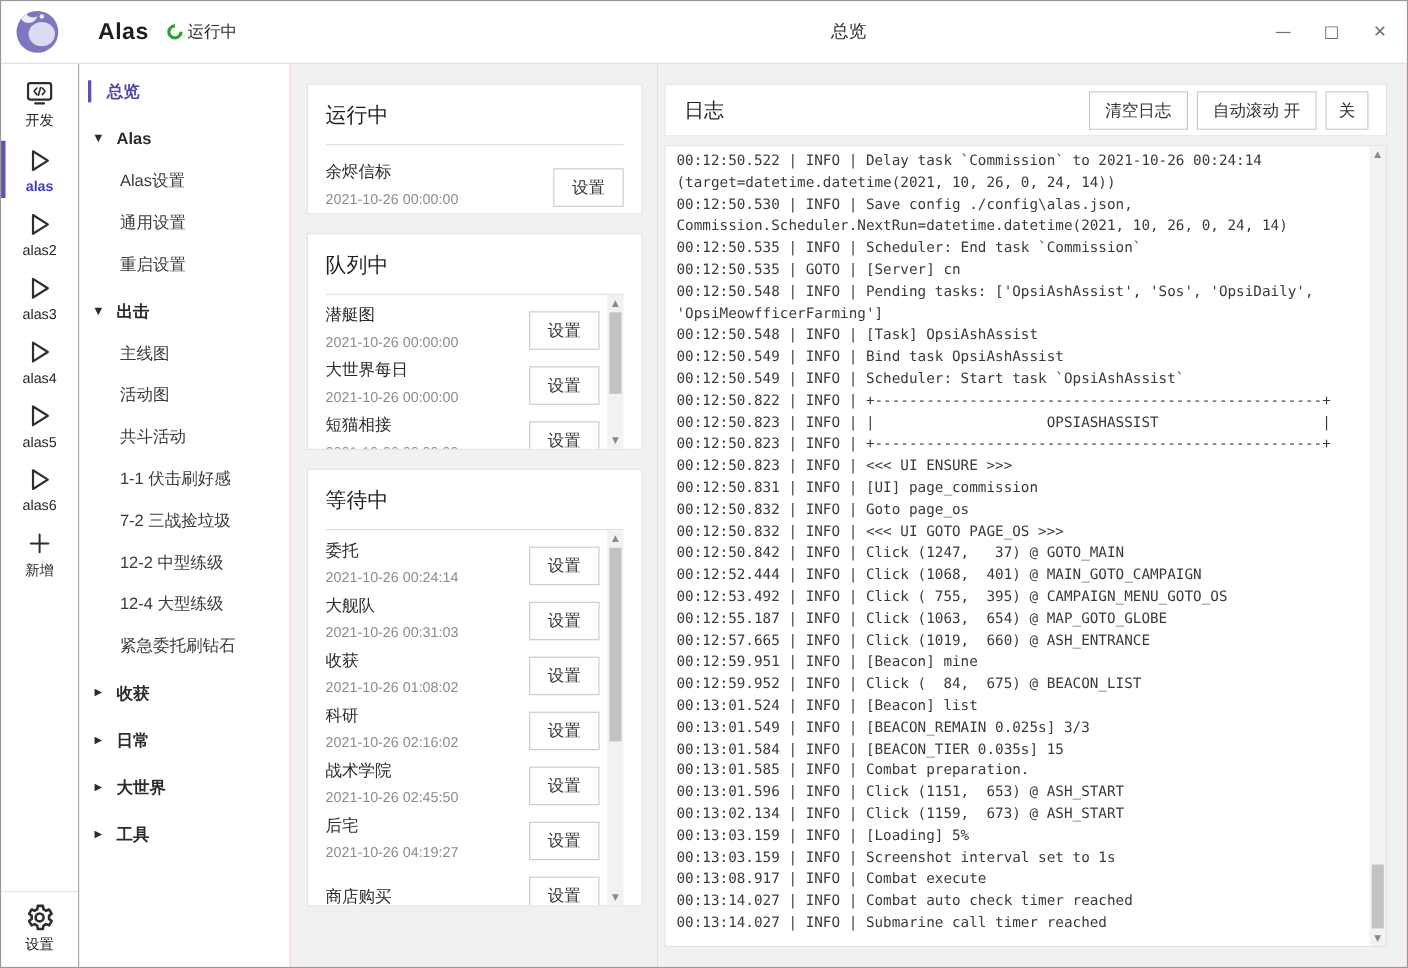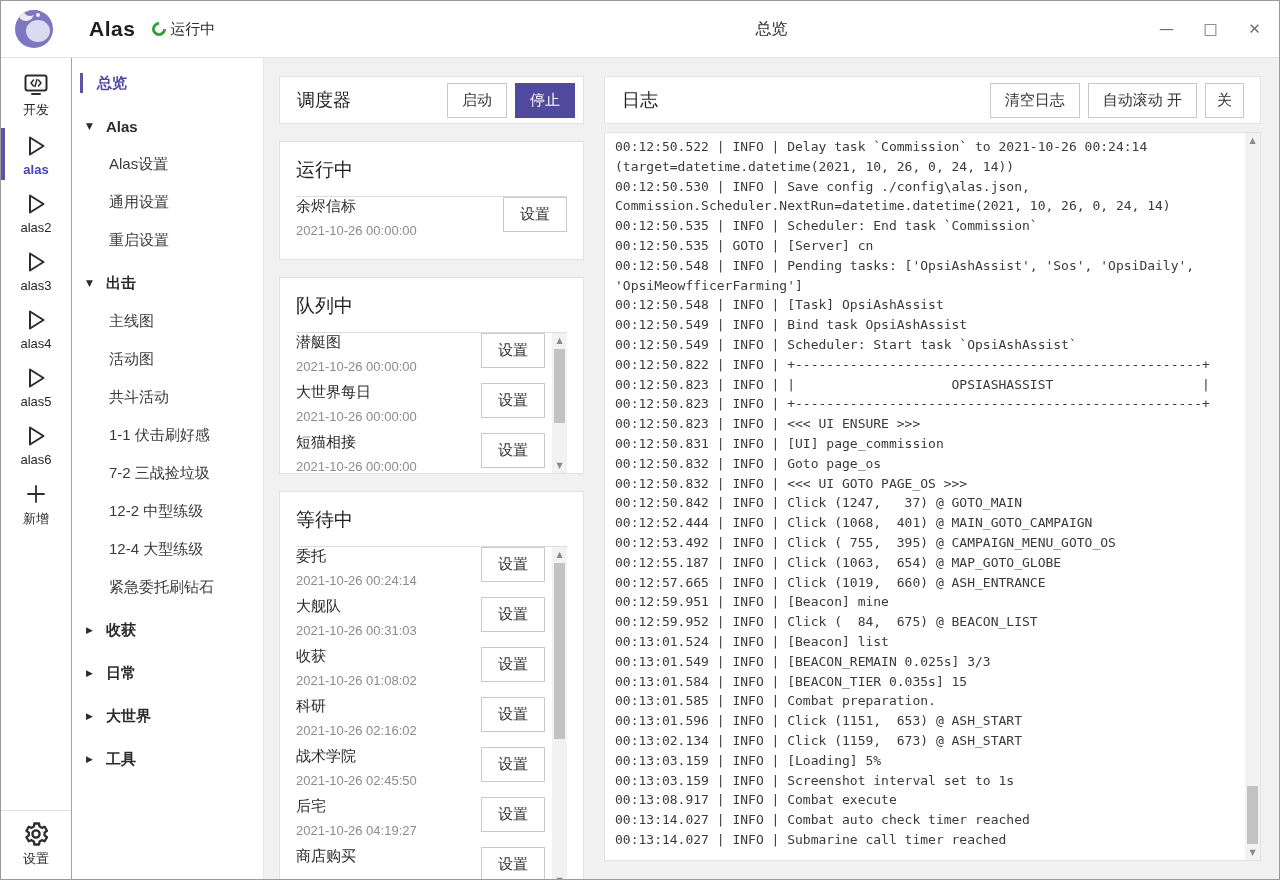--- a/index.html
+++ b/index.html
@@ -55,21 +55,21 @@
   .spacer { flex:1; }
   .btn { font-family:inherit; font-size:15px; color:#333; background:#fff; border:1px solid #c9c9c9; padding:7px 14px; cursor:pointer; white-space:nowrap; }
   .btn-stop { background:#4f4a9d; border-color:#4f4a9d; color:#fff; margin-left:8px; }
   .sec { margin-bottom:17px; padding:13px 16px 0; }
   .sec-title { font-size:19px; color:#1f1f1f; padding:2px 0 13px; border-bottom:1px solid #dcdcdc; }
   .sec-list { position:relative; }
   .sec.s1 .sec-list, .sec.s2 .sec-list { overflow:hidden; }
   .sec.s0 { padding-bottom:6px; }
   .sec.s1 .sec-list { height:140px; }
   .sec.s2 .sec-list { height:341px; }
-  .task { height:50px; display:flex; align-items:flex-start; }
+  .task { height:50px; display:flex; align-items:flex-end; }
   .task-info { flex:1; min-width:0; }
   .task-name { font-size:15px; color:#2b2b2b; }
   .task-time { font-size:13px; color:#8c8c8c; margin-top:7px; }
   .task-btn { padding:7px 16px; }
   .sec.s1 .task-btn, .sec.s2 .task-btn { margin-right:22px; }
   .sec.s0 .task { height:56px; }
 
   
   .sbar { position:absolute; top:0; right:0; bottom:0; width:15px; background:#f2f2f2; }
   .sbar-btn { position:absolute; left:0; right:0; height:15px; display:flex; align-items:center; justify-content:center; font-size:8px; color:#8a8a8a; cursor:pointer; font-family:"DejaVu Sans",sans-serif; }
@@ -278,26 +278,20 @@
     <span class="nav-label">大世界</span>
   </div>
 
   <div class="nav-group">
     <span class="nav-caret">▶</span>
     <span class="nav-label">工具</span>
   </div>
 </nav>
 
     <section class="schedcol">
-      <div class="card schedbar">
-        <div class="schedbar-title">调度器</div>
-        <div class="spacer"></div>
-        <button class="btn btn-start">启动</button>
-        <button class="btn btn-stop">停止</button>
-      </div>
       <div id="scheduler-sections">
   <div class="card sec s0">
     <div class="sec-title">运行中</div>
     <div class="sec-list">
   <div class="task">
     <div class="task-info">
       <div class="task-name">余烬信标</div>
       <div class="task-time">2021-10-26 00:00:00</div>
     </div>
     <button class="btn task-btn">设置</button>

